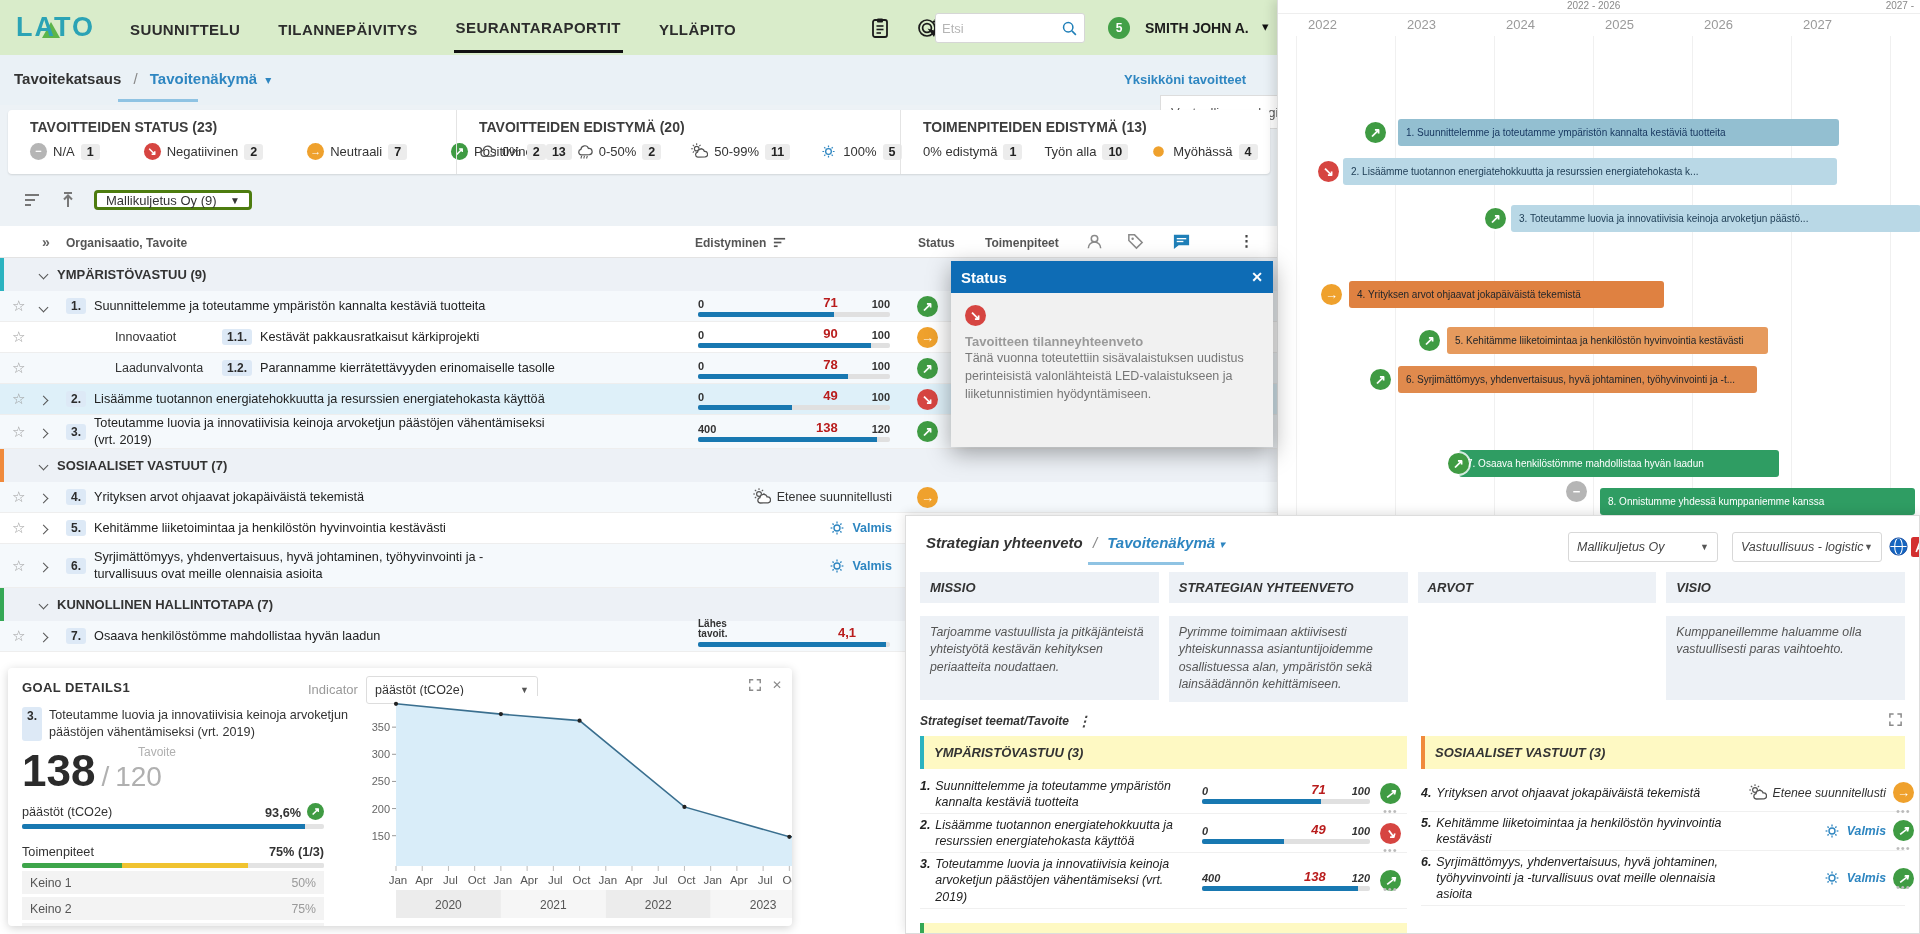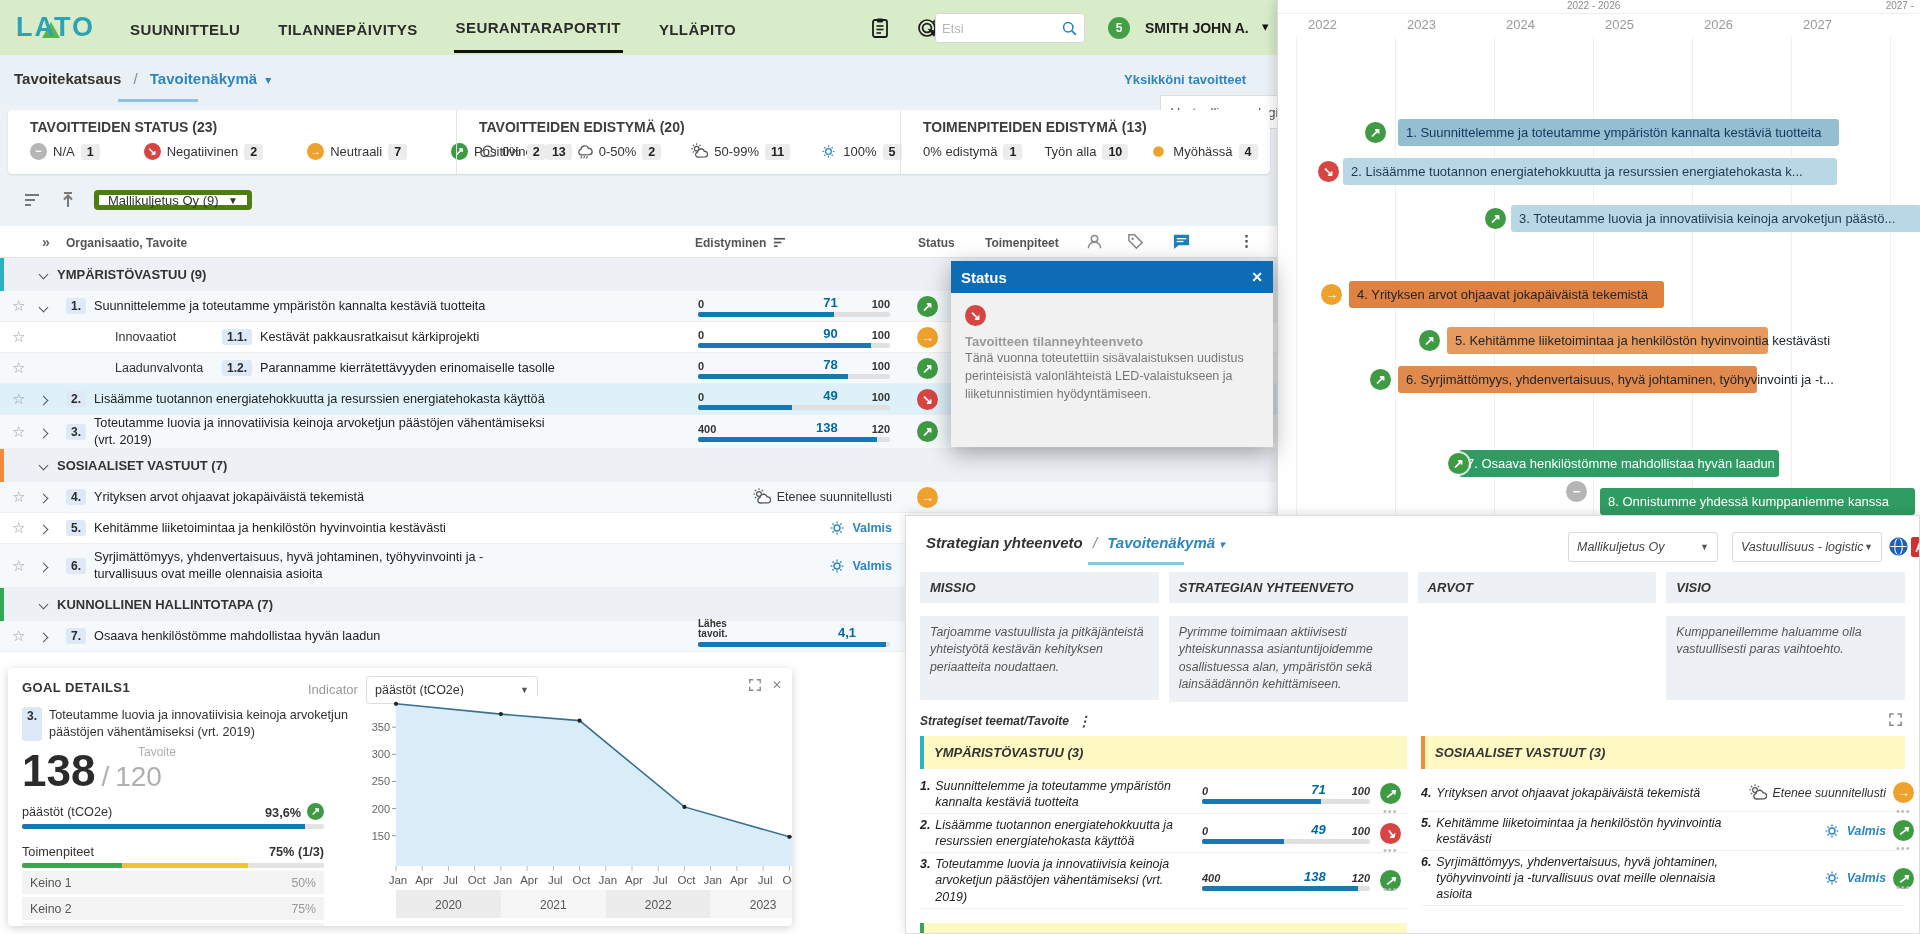--- a/index.html
+++ b/index.html
@@ -54,21 +54,21 @@
   .circle.sm { width:17px; height:17px; font-size:11px; }
   .circle.positive { background:#3f9b43; }
   .circle.negative { background:#d64541; }
   .circle.neutral  { background:#efa12d; }
   .circle.na       { background:#b5b5b5; }
 
   
   .toolbar { position:absolute; left:8px; top:182px; height:36px; display:flex; align-items:center; gap:16px; padding-left:14px; }
   .tool-icon { width:20px; height:20px; color:#777; cursor:pointer; }
   .tool-icon svg { width:100%; height:100%; }
-  .scope-select { width:158px; height:20px; background:#fff; border:5px solid #4d7c0f; border-radius:4px; font-size:13px; color:#333; display:flex; align-items:center; justify-content:space-between; padding:0 9px; cursor:pointer; }
+  .scope-select { width:158px; height:20px; background:#fff; border:3px solid #4d7c0f; border-radius:4px; font-size:13px; color:#333; display:flex; align-items:center; justify-content:space-between; padding:0 9px; cursor:pointer; }
   .scope-select .dd { font-size:10px; color:#333; }
 
   
   .gtable { position:absolute; left:0; top:226px; width:1278px; bottom:0; background:#fff; }
   .thead { position:relative; height:32px; border-bottom:1px solid #e3e3e3; font-size:12px; font-weight:bold; color:#555; }
   .th-dbl { position:absolute; left:42px; top:8px; font-size:14px; color:#666; cursor:pointer; }
   .th-org { position:absolute; left:66px; top:10px; }
   .th-prog { position:absolute; left:695px; top:10px; }
   .th-sort { position:absolute; left:772px; top:9px; width:15px; height:15px; color:#555; cursor:pointer; }
   .th-status { position:absolute; left:918px; top:10px; }
@@ -85,21 +85,21 @@
   .chv { display:inline-block; width:7px; height:7px; border-right:1.8px solid #555; border-bottom:1.8px solid #555; }
   .chv.down { transform:rotate(45deg); } .chv.right { transform:rotate(-45deg); }
   .trow .orglab { position:absolute; left:115px; width:100px; font-size:12.5px; color:#333; }
   .numchip { display:inline-block; background:#dde9f6; color:#2c2c2c; font-weight:bold; font-size:12px; border-radius:3px; padding:1px 5px; }
   .trow .maincell { margin-left:66px; display:flex; align-items:center; gap:8px; }
   .trow.sub .maincell { margin-left:222px; }
   .trow .gtitle { font-size:12.7px; color:#222; max-width:452px; line-height:1.3; }
   .prog { position:absolute; left:698px; width:192px; }
   .prog-top { display:flex; align-items:flex-end; font-size:11px; font-weight:bold; color:#333; height:14px; }
   .prog-top .pmin { flex:0 0 auto; }
-  .prog-top .pval { flex:1; text-align:right; margin-right:34px; color:#0369a1; font-size:13px; }
+  .prog-top .pval { flex:1; text-align:right; margin-right:34px; color:#b91c1c; font-size:13px; }
   .prog-top .pmax { flex:0 0 auto; }
   .prog-top .pmin.stack { font-size:10px; line-height:1.05; }
   .prog-bar { margin-top:2px; height:5px; background:#e0e0e0; border-radius:2px; overflow:hidden; }
   .prog-fill { height:100%; background:#1878b1; }
   .stext { position:absolute; left:650px; width:242px; display:flex; align-items:center; justify-content:flex-end; gap:6px; font-size:12.5px; color:#333; }
   .stext .wicon { width:18px; height:18px; } .stext .wicon svg { width:100%; height:100%; }
   .stext.blue { color:#2e86c1; font-weight:bold; }
   .row-circle { position:absolute; left:917px; }
 
   
@@ -112,21 +112,21 @@
   .popup-text { font-size:12.5px; color:#777; line-height:1.45; }
 
   
   .gantt { position:absolute; left:1277px; top:0; width:643px; height:515px; background:#fff; border-left:1px solid #ddd; box-shadow:-4px 0 10px rgba(0,0,0,.12); z-index:4; overflow:hidden; }
   .gantt-rangebar { position:relative; height:14px; border-bottom:1px solid #eee; font-size:10px; color:#8a8a8a; }
   .gantt-range { position:absolute; left:45%; top:0; }
   .gantt-range-right { position:absolute; right:6px; top:0; }
   .gantt-years { position:relative; height:22px; font-size:13px; color:#9a9a9a; }
   .gantt-year { position:absolute; top:3px; }
   .gantt-grid { position:absolute; top:0; bottom:0; width:1px; background:#f0f0f0; }
-  .gbar { position:absolute; height:27px; border-radius:3px; font-size:13px; display:flex; align-items:center; padding:0 8px; white-space:nowrap; cursor:pointer; }
+  .gbar { position:absolute; height:27px; border-radius:3px; font-size:10px; display:flex; align-items:center; padding:0 8px; white-space:nowrap; cursor:pointer; }
   .gbar-circle { position:absolute; z-index:2; }
   .gantt .circle { box-shadow:0 0 0 2px rgba(255,255,255,.8); }
 
   
   .strategy { position:absolute; left:905px; top:515px; width:1015px; height:419px; background:#fff; border:1px solid #ddd; box-shadow:0 -2px 10px rgba(0,0,0,.12); z-index:5; padding:10px 14px 0 14px; overflow:hidden;font-style:italic; }
   .strat-head { position:relative; height:44px; }
   .strat-title { position:absolute; left:6px; top:8px; font-size:15px; color:#333; }
   .strat-title .main { font-weight:bold; }
   .strat-title .sep { color:#888; margin:0 6px; }
   .strat-title .current { color:#2e86c1; font-weight:bold; cursor:pointer; }

